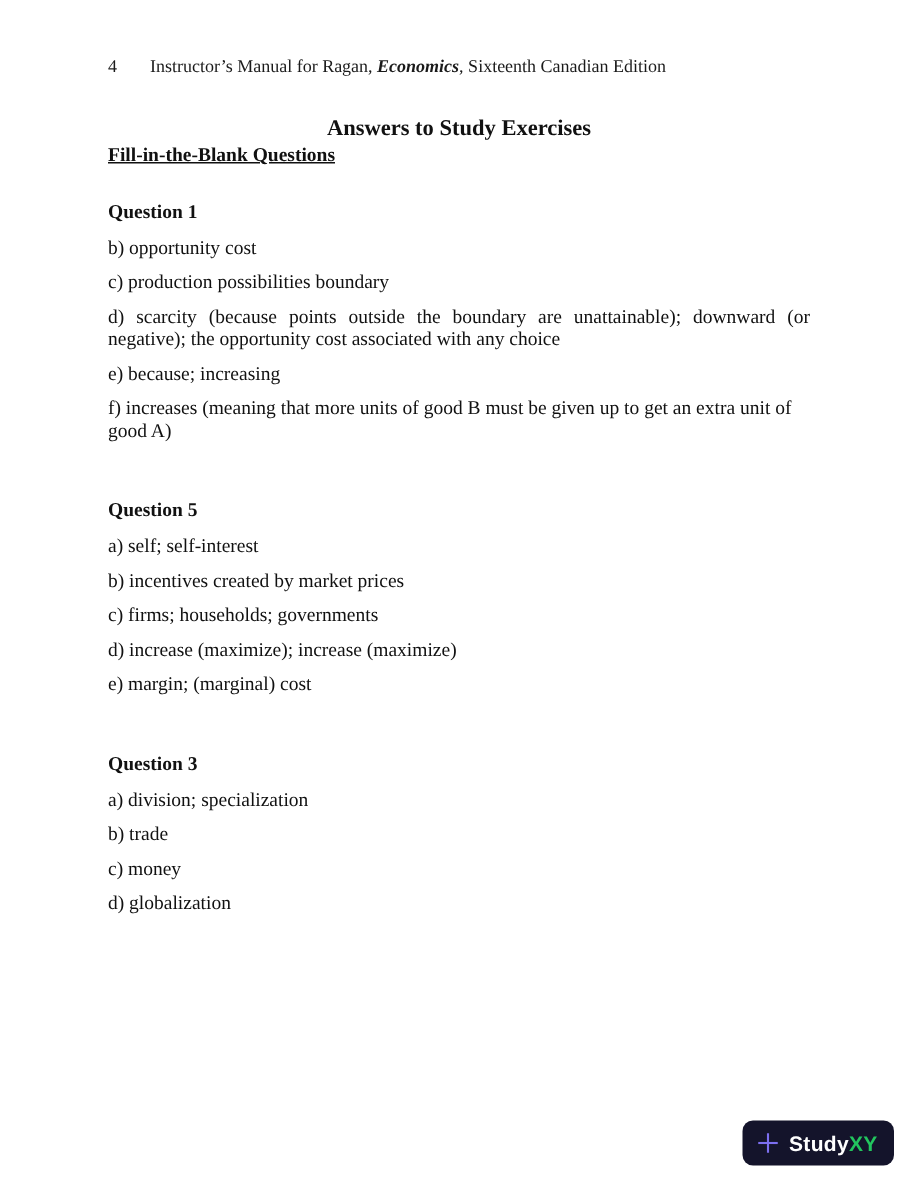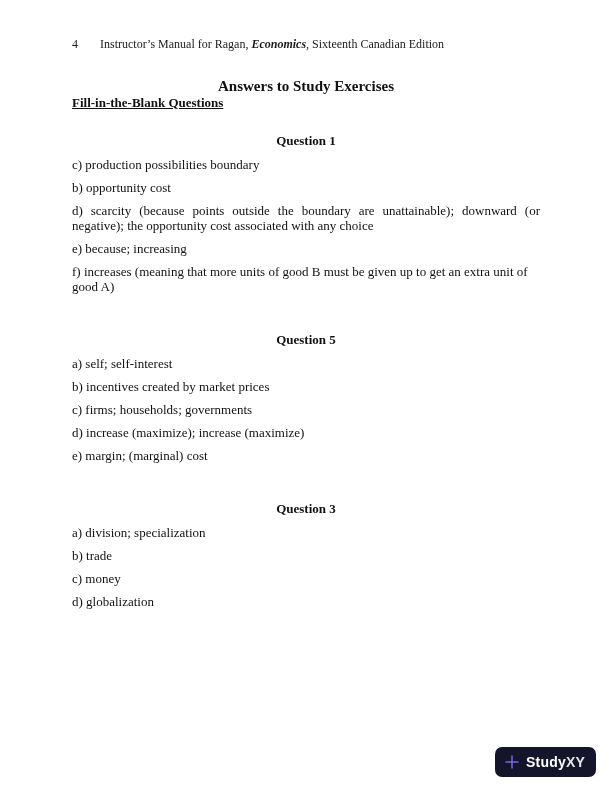--- a/index.html
+++ b/index.html
@@ -44,21 +44,20 @@
     font-weight: bold;
     text-decoration: underline;
   }
 
   .question-block { margin-top: 22px; }
   .question-block + .question-block { margin-top: 38px; }
   .question-title {
     font-size: 13px;
     font-weight: bold;
     margin-bottom: 2px;
-    text-align: center;
   }
   .answer {
     font-size: 13px;
     line-height: 15px;
     margin-top: 8px;
   }
   .answer.justify { text-align: justify; }
 
   
   .brand-badge {
@@ -99,22 +98,22 @@
   </div>
 
   <div class="main-title">
     <span>Answers to Study Exercises</span>
   </div>
 
   <div class="section-heading">Fill-in-the-Blank Questions</div>
 
   <div class="question-block">
     <div class="question-title">Question 1</div>
+    <p class="answer">b) opportunity cost</p>
     <p class="answer">c) production possibilities boundary</p>
-    <p class="answer">b) opportunity cost</p>
     <p class="answer justify">d) scarcity (because points outside the boundary are unattainable); downward (or negative); the opportunity cost associated with any choice</p>
     <p class="answer">e) because; increasing</p>
     <p class="answer">f) increases (meaning that more units of good B must be given up to get an extra unit of good A)</p>
   </div>
 
   <div class="question-block">
     <div class="question-title">Question 5</div>
     <p class="answer">a) self; self-interest</p>
     <p class="answer">b) incentives created by market prices</p>
     <p class="answer">c) firms; households; governments</p>
@@ -130,16 +129,16 @@
     <p class="answer">d) globalization</p>
   </div>
 
   <div class="brand-badge" style="background-color: rgb(20, 20, 43);">
     <span class="plus-wrap" style="color: rgb(124, 111, 240);">
       <svg width="16" height="16" viewBox="0 0 16 16" aria-hidden="true">
         <line x1="8" y1="1.5" x2="8" y2="14.5" stroke="currentColor" stroke-width="1.4"></line>
         <line x1="1.5" y1="8" x2="14.5" y2="8" stroke="currentColor" stroke-width="1.4"></line>
       </svg>
     </span>
-    <span class="brand-text"><span>Study</span><span class="brand-accent" style="color: #e5e5e5;">XY</span></span>
+    <span class="brand-text"><span>Study</span><span class="brand-accent" style="color: #22c55e;">XY</span></span>
   </div>
 
 </div>
 
 </body></html>

